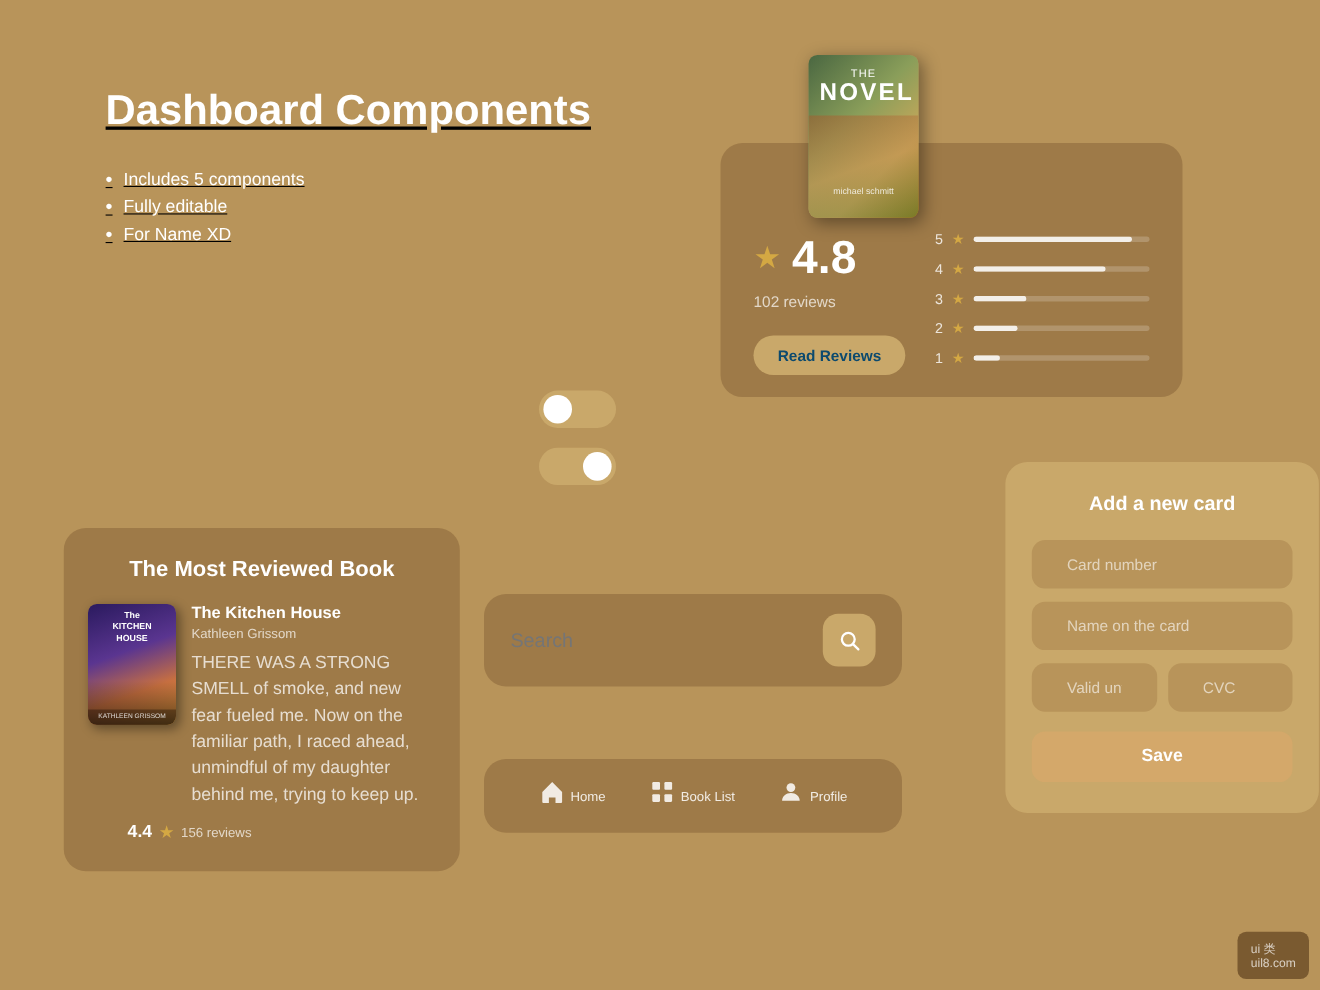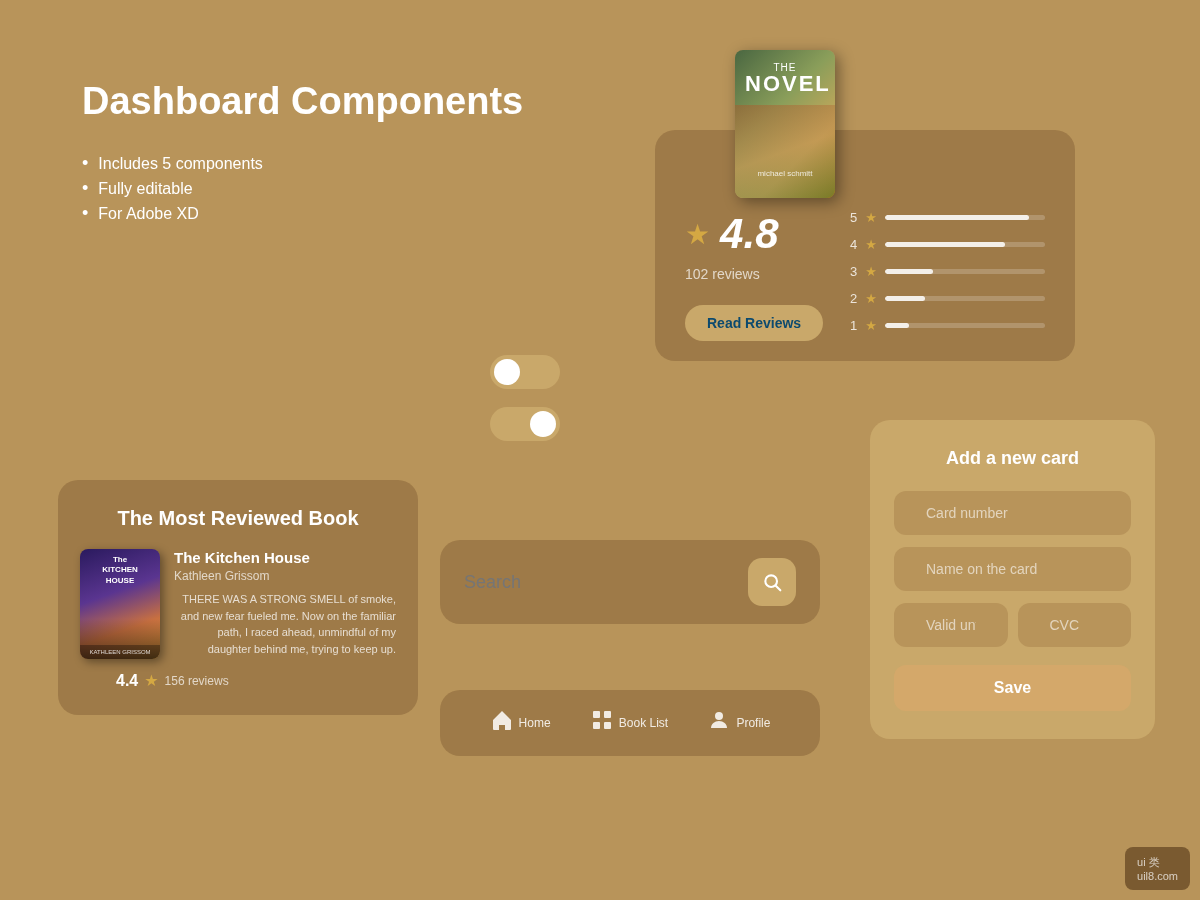--- a/index.html
+++ b/index.html
@@ -9,21 +9,22 @@
       width: 1200px;
       height: 900px;
       overflow: hidden;
       position: relative;
     }
 
     
     .header-section {
       position: absolute;
       top: 80px;
-      left: 82px;
+      left: 96px;
+      text-decoration: underline;
     }
     .header-title {
       font-size: 38px;
       font-weight: 700;
       color: #fff;
       margin-bottom: 30px;
     }
     .bullet-list {
       list-style: none;
       display: flex;
@@ -123,21 +124,20 @@
       margin-top: 10px;
     }
     .rating-score .star-icon {
       color: #d4a843;
       font-size: 28px;
     }
     .rating-number {
       font-size: 42px;
       font-weight: 700;
       color: #fff;
-      font-style: italic;
     }
     .rating-reviews {
       color: rgba(255,255,255,0.7);
       font-size: 14px;
     }
     .read-reviews-btn {
       margin-top: 15px;
       background: #c9a86a;
       color: #0c4a6e;
       border: none;
@@ -351,23 +351,22 @@
       font-weight: 700;
       margin-bottom: 3px;
     }
     .book-author {
       color: rgba(255,255,255,0.7);
       font-size: 12px;
       margin-bottom: 8px;
     }
     .book-excerpt {
       color: rgba(255,255,255,0.75);
-      font-size: 11px;
+      font-size: 16px;
       line-height: 1.5;
-      text-align: right;
     }
     .book-rating-row {
       display: flex;
       align-items: center;
       gap: 6px;
       margin-top: 12px;
       margin-left: 36px;
     }
     .book-rating-num {
       color: #fff;
@@ -380,21 +379,21 @@
     }
     .book-review-count {
       color: rgba(255,255,255,0.7);
       font-size: 12px;
     }
 
     
     .card-form {
       position: absolute;
       top: 420px;
-      left: 870px;
+      left: 914px;
       width: 285px;
       background: #c9a86a;
       border-radius: 20px;
       padding: 28px 24px;
     }
     .card-form-title {
       text-align: center;
       color: #fff;
       font-size: 18px;
       font-weight: 600;
@@ -449,21 +448,21 @@
     }
   </style>
 </head>
 <body>
 
 <div class="header-section">
   <h1 class="header-title">Dashboard Components</h1>
   <ul class="bullet-list">
     <li>Includes 5 components</li>
     <li>Fully editable</li>
-    <li>For Adobe XD</li>
+    <li>For Name XD</li>
   </ul>
 </div>
 
 <div class="rating-card" style="position:absolute; top:130px; left:655px; width:420px;">
 
   <div class="book-cover-container">
     <div class="book-cover">
       <div class="book-cover-text">THE</div>
       <div class="book-cover-title" style="top:22px; font-size:22px;">NOVEL</div>
       <div style="position:absolute; top:55px; left:0; right:0; bottom:0; background:linear-gradient(160deg, #a06030 0%, #c09050 50%, #60803a 100%); opacity:0.6; border-radius:0 0 8px 8px;"></div>

